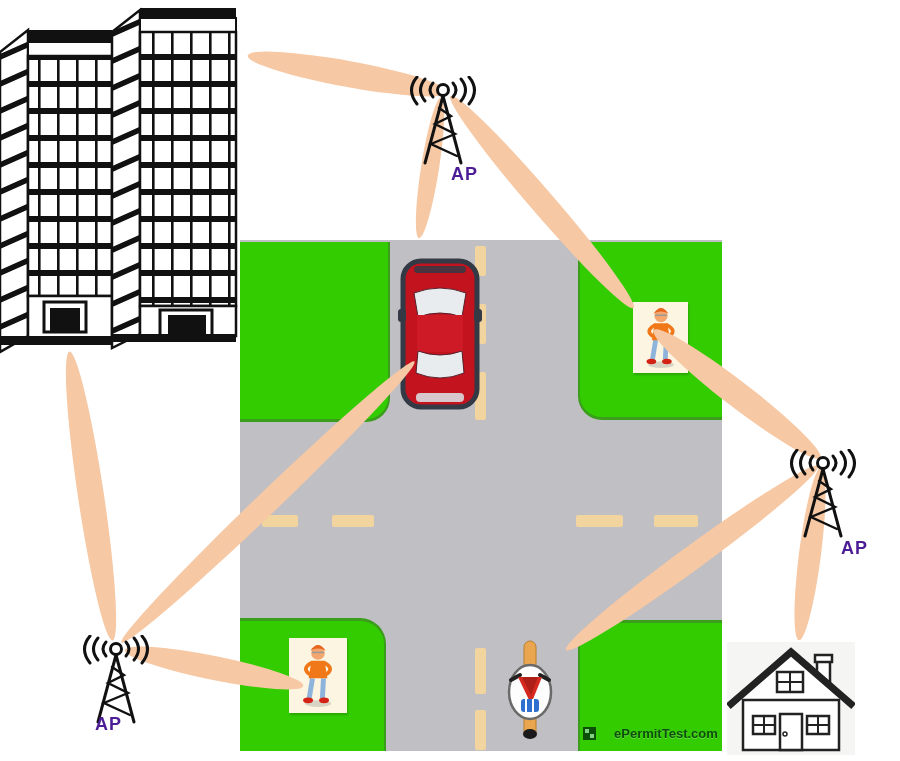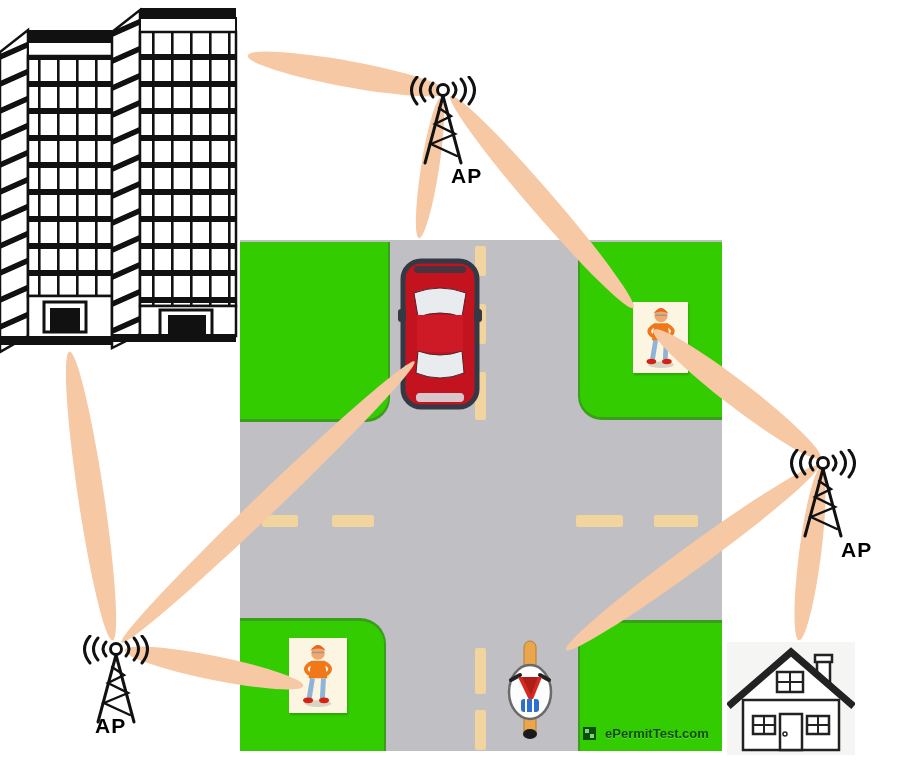--- a/index.html
+++ b/index.html
@@ -1,31 +1,31 @@
 <!DOCTYPE html>
 <html><head>
 <meta charset="utf-8">
 <style>
   html,body{margin:0;padding:0;background:#fff;font-family:"Liberation Sans",sans-serif;}
   .scene{position:relative;width:900px;height:761px;background:#ffffff;overflow:hidden;}
   .abs{position:absolute;}
   
-  .ap-label{position:absolute;font-weight:bold;font-size:21px;color:#000000;letter-spacing:1px;z-index:11;}
+  .ap-label{position:absolute;font-weight:bold;font-size:18px;color:#4c1d95;letter-spacing:1px;z-index:11;}
   
   .intersection{position:absolute;left:240px;top:240px;width:482px;height:511px;background:#BFBFC4;z-index:1;}
   .grass{position:absolute;background:#33CC00;box-sizing:border-box;}
   .grass.tl{left:0;top:2px;width:150px;height:180px;border-right:2px solid rgba(70,90,70,.40);border-bottom:3px solid rgba(70,90,70,.40);border-bottom-right-radius:24px;}
   .grass.tr{left:338px;top:2px;width:144px;height:178px;border-left:2px solid rgba(70,90,70,.40);border-bottom:3px solid rgba(70,90,70,.40);border-bottom-left-radius:24px;}
   .grass.bl{left:0;top:378px;width:146px;height:133px;border-top:3px solid rgba(70,90,70,.40);border-right:2px solid rgba(70,90,70,.40);border-top-right-radius:26px;}
   .grass.br{left:338px;top:380px;width:144px;height:131px;border-top:3px solid rgba(70,90,70,.40);border-left:2px solid rgba(70,90,70,.40);border-top-left-radius:26px;}
   .dash{position:absolute;background:#F2D49E;border-radius:2px;}
   .dash.v{width:11px;left:235px;}
   .dash.h{height:12px;top:275px;}
   .patch{position:absolute;background:#FBF5E1;box-shadow:1px 2px 2px rgba(0,0,0,.18);}
-  .watermark{position:absolute;right:6px;bottom:4px;display:flex;align-items:center;gap:9px;}
+  .watermark{position:absolute;right:6px;bottom:4px;display:flex;align-items:center;gap:18px;}
   .watermark .wm-text{font-size:13px;font-weight:bold;color:#0D4F0D;text-shadow:0 1px 0 rgba(255,255,255,.25);}
   
   .beams{position:absolute;left:0;top:0;z-index:5;pointer-events:none;}
   .towers{z-index:10;}
   .house-patch{position:absolute;left:727px;top:642px;width:128px;height:113px;background:#F5F5F3;z-index:1;}
 </style>
 </head>
 <body>
 
 <div class="scene">

